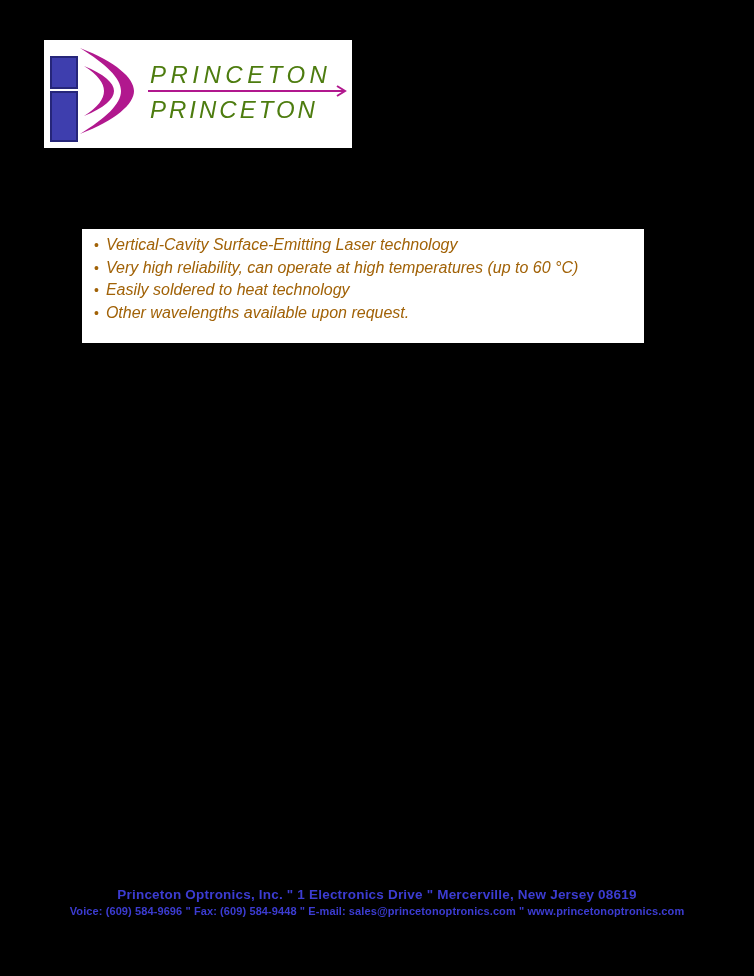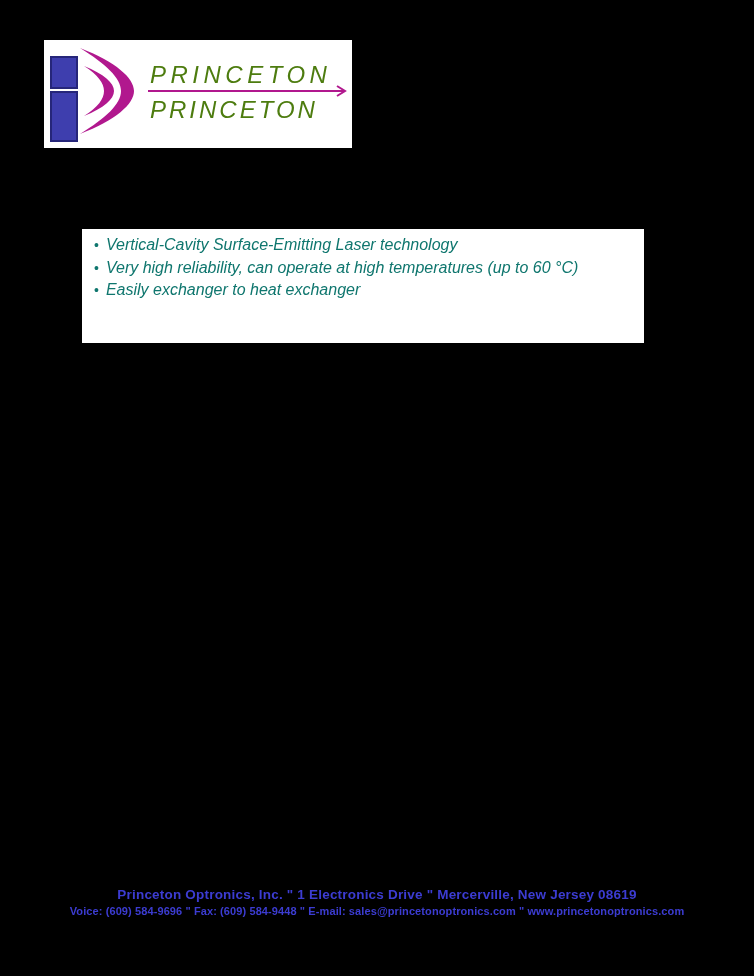--- a/index.html
+++ b/index.html
@@ -25,21 +25,21 @@
   .logo-word-2 { top: 58px; letter-spacing: 3px; }
 
   
   .features-box {
     position: absolute; left: 82px; top: 229px; width: 562px; height: 114px;
     background: #ffffff; color: #0a0a0a; box-sizing: border-box;
     padding: 5px 8px 0 12px;
   }
   .feature-item {
     font-style: italic; font-size: 16px; line-height: 21.5px;
-    white-space: nowrap; color: #0f766e;
+    white-space: nowrap; color: #a16207;
   }
   .feature-item .bullet { font-style: normal; margin-right: 7px; font-size: 14px; }
 
   
   .footer {
     position: absolute; left: 0; top: 885px; width: 754px; text-align: center;
   }
   .footer-line-1 {
     color: #3c3cd2; font-weight: bold; font-size: 13.5px; line-height: 19px;
     letter-spacing: 0.2px; white-space: nowrap;
@@ -77,21 +77,24 @@
   </div>
 
   <div class="features-box">
     <div class="feature-item">
       <span class="bullet">•</span><span>Vertical-Cavity Surface-Emitting Laser technology</span>
     </div>
     <div class="feature-item">
       <span class="bullet">•</span><span>Very high reliability, can operate at high temperatures (up to 60 °C)</span>
     </div>
     <div class="feature-item">
-      <span class="bullet">•</span><span>Easily exchanger to heat exchanger</span>
+      <span class="bullet">•</span><span>Easily soldered to heat technology</span>
+    </div>
+    <div class="feature-item">
+      <span class="bullet">•</span><span>Other wavelengths available upon request.</span>
     </div>
   </div>
 
   <div class="footer">
     <div class="footer-line-1">Princeton Optronics, Inc. " 1 Electronics Drive " Mercerville, New Jersey 08619</div>
     <div class="footer-line-2">Voice: (609) 584-9696 " Fax: (609) 584-9448 " E-mail: sales@princetonoptronics.com " www.princetonoptronics.com</div>
   </div>
 
 </div>
 

